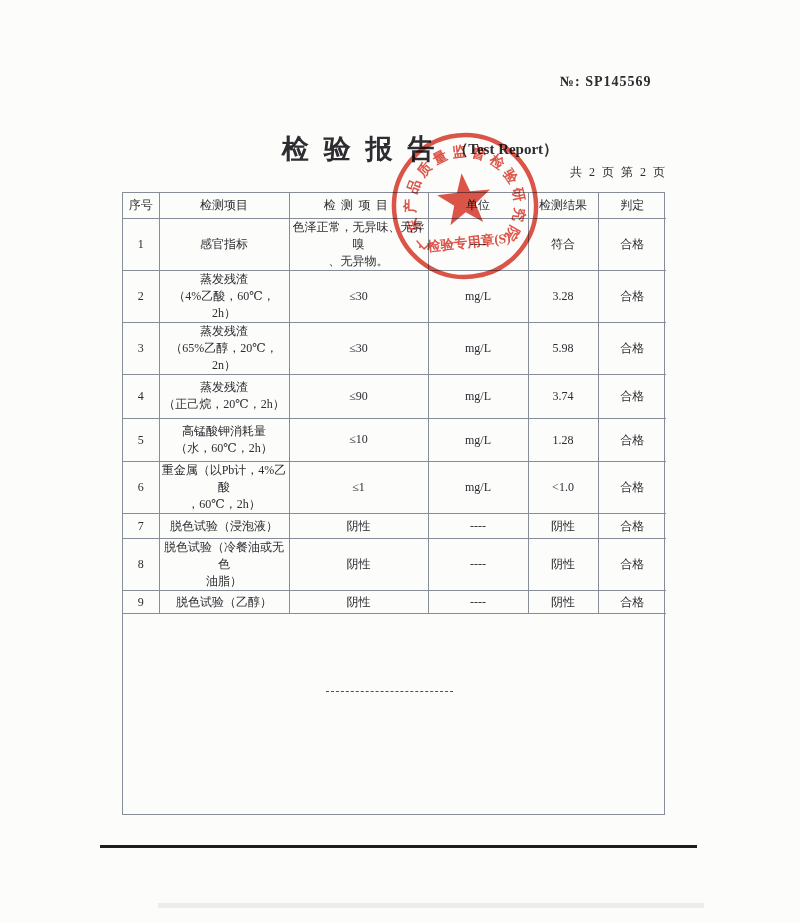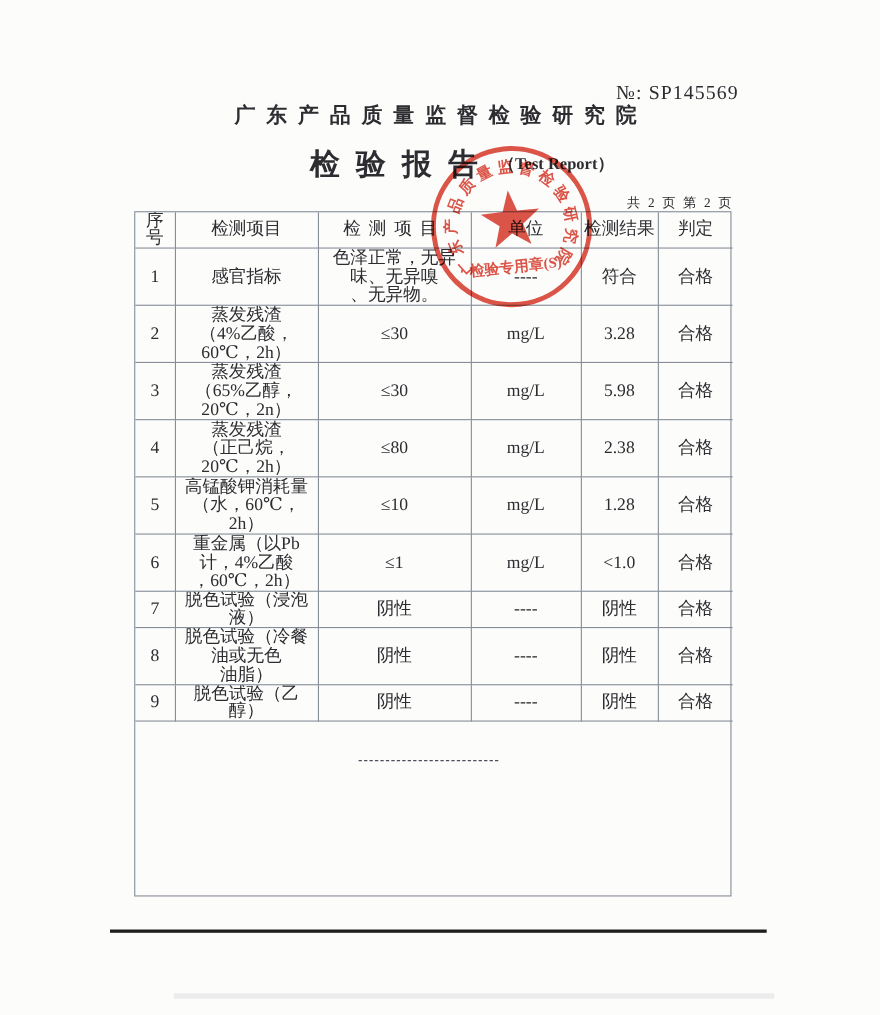--- a/index.html
+++ b/index.html
@@ -17,21 +17,21 @@
     position:relative;
     overflow:hidden;
   }
   .page{
     position:absolute;left:0;top:0;width:800px;height:923px;
     background:#fcfcfb;
   }
   
   .serial{
     position:absolute;left:560px;top:74px;width:130px;
-    font-size:18px;font-weight:normal;letter-spacing:1px;
+    font-size:14px;font-weight:bold;letter-spacing:1px;
   }
   .org-cn{
     position:absolute;left:120px;top:92px;width:552px;
     text-align:center;font-size:19px;font-weight:bold;
     letter-spacing:.52em;padding-left:.52em;box-sizing:border-box;
     white-space:nowrap;
   }
   .org-en{
     position:absolute;left:120px;top:116px;width:552px;
     text-align:center;font-size:12.5px;font-weight:bold;
@@ -41,31 +41,31 @@
     text-align:center;white-space:nowrap;padding-left:48px;box-sizing:border-box;
   }
   .report-title .cn{
     font-size:27px;font-weight:bold;letter-spacing:.55em;
     vertical-align:middle;
   }
   .report-title .en{
     font-size:15px;font-weight:bold;vertical-align:middle;letter-spacing:0;
   }
   .page-info{
-    position:absolute;left:570px;top:176px;width:120px;
+    position:absolute;left:570px;top:164px;width:120px;
     font-size:12px;letter-spacing:2px;white-space:nowrap;
   }
   
   .table-frame{
     position:absolute;left:122px;top:192px;width:543px;height:623px;
     border:1px solid var(--border-color);box-sizing:border-box;
   }
   table.report{
     width:100%;border-collapse:collapse;table-layout:fixed;
-    font-size:16px;color:var(--text-color);
+    font-size:12px;color:var(--text-color);
   }
   table.report th,table.report td{
     border-right:1px solid var(--border-color);
     border-bottom:1px solid var(--border-color);
     text-align:center;vertical-align:middle;
     padding:0 2px;overflow:hidden;
     font-weight:normal;line-height:16px;
   }
   table.report th:last-child,table.report td:last-child{border-right:none;}
   table.report thead tr{height:25px;}
@@ -115,21 +115,20 @@
     background:#ececec;
   }
 </style>
 </head>
 <body>
 
 <div class="page">
 
   <div class="serial">№: SP145569</div>
 
-  <div class="org-cn">广东产品质量监督检验研究院</div>
 
   <div class="report-title">
     <span class="cn">检验报告</span>
     <span class="en">（Test Report）</span>
   </div>
 
   <div class="page-info">共 2 页 第 2 页</div>
 
   <div class="table-frame">
     <table class="report">
@@ -194,25 +193,25 @@
           <td>5.98</td>
           <td>合格</td>
         </tr>
         <tr>
           <td>4</td>
           <td class="two-line">
               <span>蒸发残渣</span>
               <span>（正己烷，20℃，2h）</span>
             </td>
           <td class="two-line">
-              <span>≤80</span>
-              <span></span>
-            </td>
-          <td>mg/L</td>
-          <td>2.38</td>
+              <span>≤90</span>
+              <span></span>
+            </td>
+          <td>mg/L</td>
+          <td>3.74</td>
           <td>合格</td>
         </tr>
         <tr>
           <td>5</td>
           <td class="two-line">
               <span>高锰酸钾消耗量</span>
               <span>（水，60℃，2h）</span>
             </td>
           <td class="two-line">
               <span>≤10</span>

